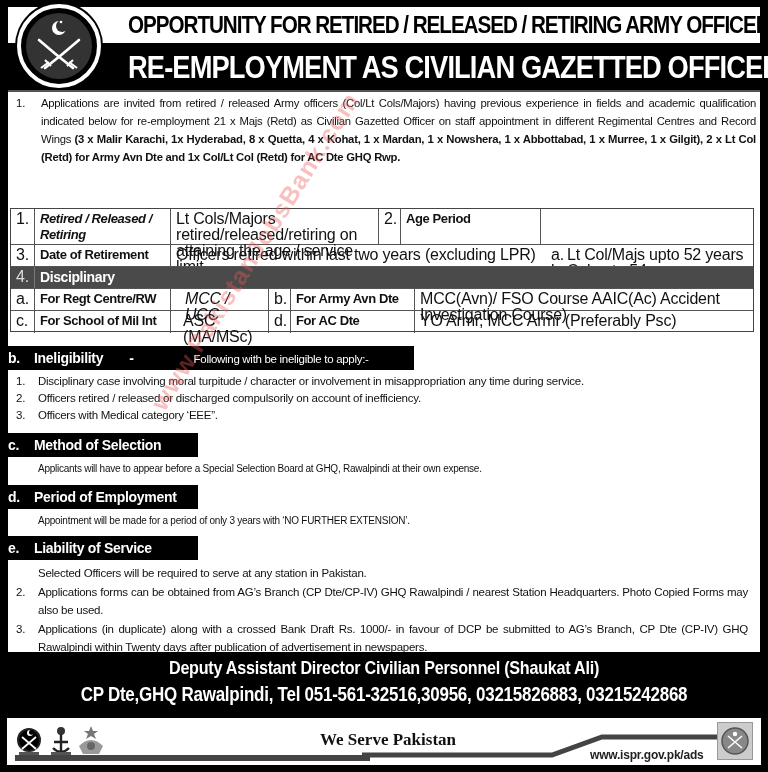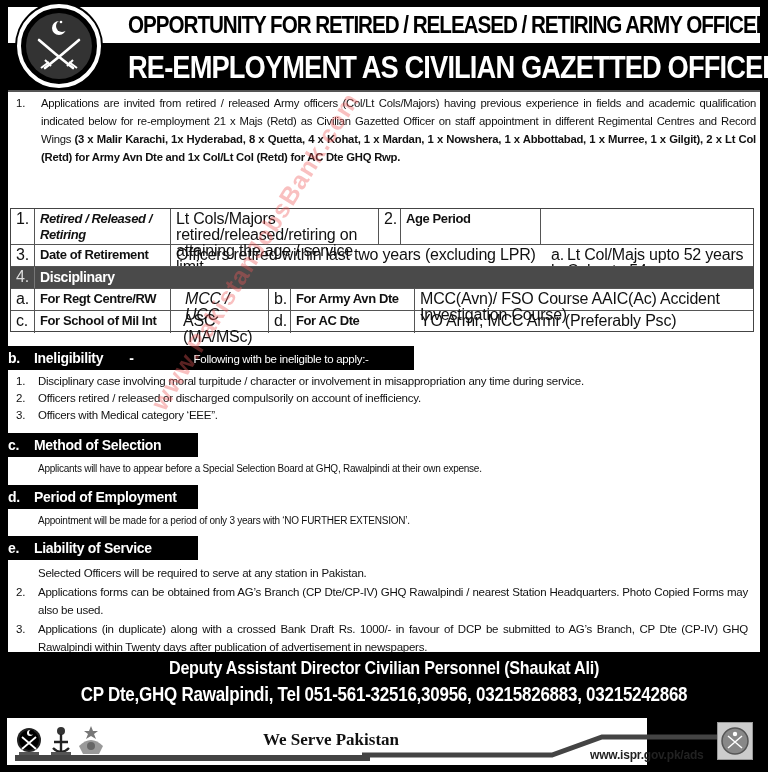--- a/index.html
+++ b/index.html
@@ -42,21 +42,21 @@
   .bodytext { position: absolute; left: 30px; font-size: 10px; letter-spacing: -0.25px; line-height: 17px; }
 
   
   .watermark { position: absolute; left: 145px; top: 400px; transform: rotate(-58deg); transform-origin: left top; font-size: 25px; color: rgba(240,90,90,0.38); font-weight: bold; white-space: nowrap; letter-spacing: 1px; pointer-events: none; }
 
   
   .contact { position: absolute; left: 0; top: 652px; width: 768px; height: 58px; background: #000; color: #fff; text-align: center; }
   .contact .l1 { font-weight: bold; font-size: 19px; line-height: 26px; padding-top: 3px; transform: scaleX(0.85); letter-spacing: -0.3px; white-space: nowrap; }
   .contact .l2 { font-weight: bold; font-size: 20px; line-height: 26px; transform: scaleX(0.85); letter-spacing: -0.3px; white-space: nowrap; }
 
-  .bottom { position: absolute; left: 7px; top: 718px; width: 640px; height: 47px; background: #fff; }
+  .bottom { position: absolute; left: 7px; top: 718px; width: 754px; height: 47px; background: #fff; }
   .bottom .slogan { position: absolute; left: 0; width: 100%; top: 12px; text-align: center; font-family: "Liberation Serif", "DejaVu Serif", serif; font-weight: bold; font-size: 17px; color: #111; padding-left: 8px; }
   .bottom .bar { position: absolute; left: 8px; top: 37px; width: 355px; height: 6px; background: #444; }
   .bottom .url { position: absolute; left: 583px; top: 30px; font-size: 12px; font-weight: bold; color: #222; letter-spacing: -0.2px; }
   .logos { position: absolute; left: 8px; top: 6px; width: 120px; height: 36px; }
   .ispr-badge { position: absolute; left: 710px; top: 4px; width: 36px; height: 38px; background: #ccc; border: 1px solid #999; }
 </style>
 </head>
 <body>
 
 <div class="header">

